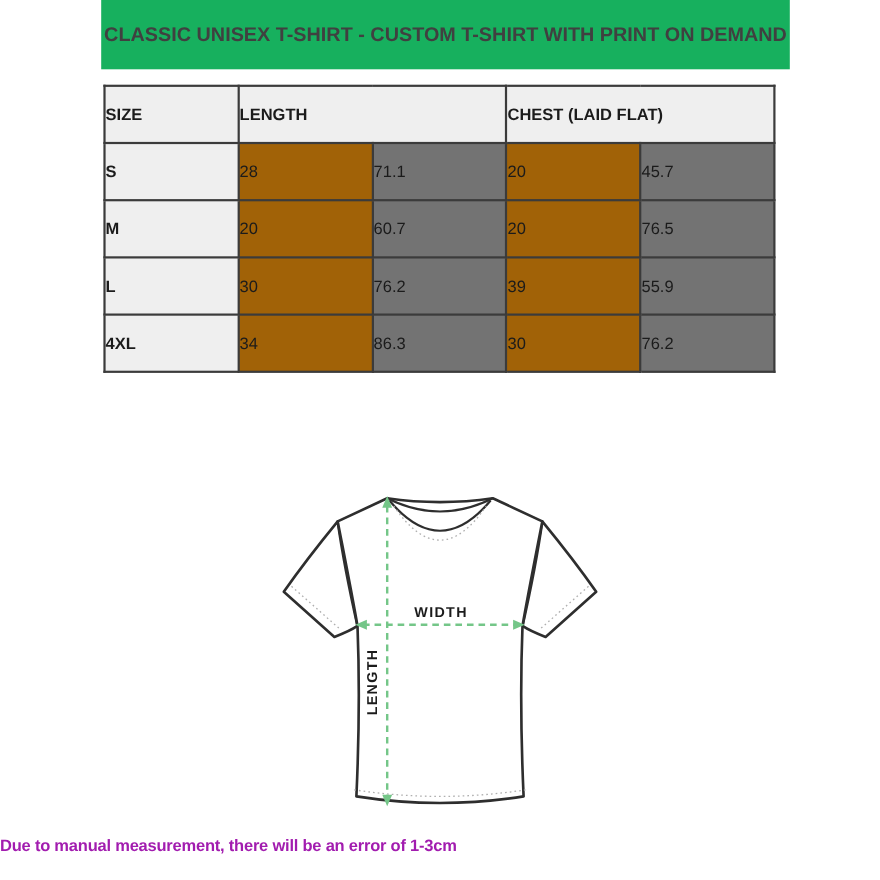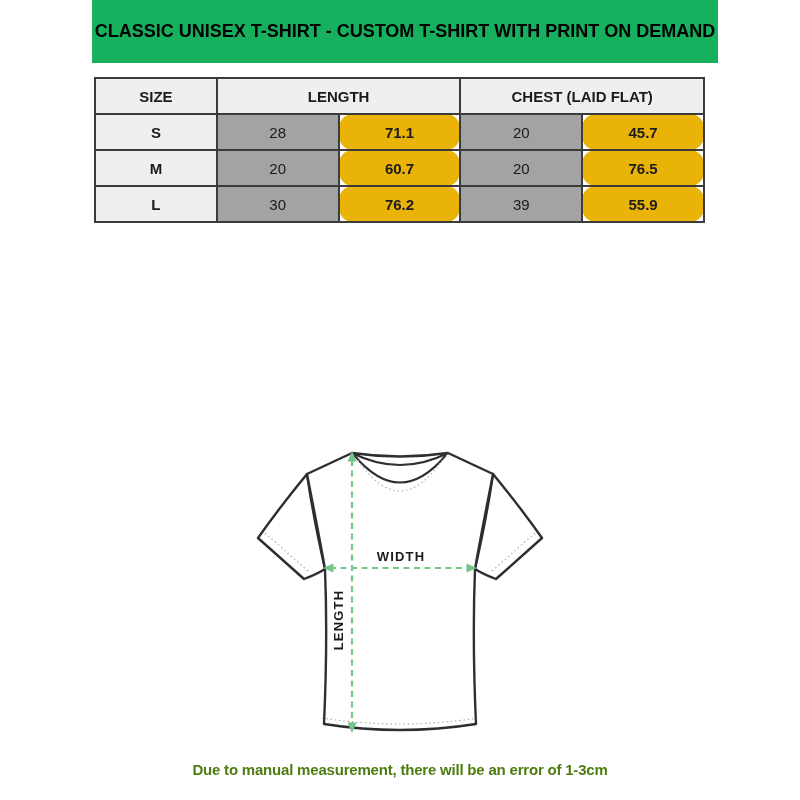--- a/index.html
+++ b/index.html
@@ -4,46 +4,46 @@
 <style>
   * { margin: 0; padding: 0; box-sizing: border-box; }
   html, body { width: 800px; height: 800px; background: #ffffff; overflow: hidden; }
   body { position: relative; font-family: "Liberation Sans", sans-serif; color: #1b1b1b; }
 
   .banner {
     position: absolute; left: 92px; top: 0; width: 626px; height: 63px;
     background: #17B05E; display: flex; align-items: center; justify-content: center;
   }
   .banner h1 {
-    color: #000000; font-size: 18px; font-weight: 700; letter-spacing: 0px;
+    color: #404040; font-size: 18px; font-weight: 700; letter-spacing: 0px;
     white-space: nowrap; text-align: center;
   }
 
   table.size-table {
     position: absolute; left: 94px; top: 77px; width: 611px;
     border-collapse: collapse; table-layout: fixed;
   }
   .size-table th, .size-table td {
-    border: 2px solid #3B3B3B; height: 36px; text-align: center; vertical-align: middle;
+    border: 2px solid #3B3B3B; height: 52px; text-align: left; vertical-align: middle;
     font-size: 15px; padding: 0;
   }
   .size-table th { background: #EFEFEF; font-weight: 700; }
   .size-table td.col-size { background: #EFEFEF; font-weight: 700; }
-  .size-table td.col-in { background: #a3a3a3; font-weight: 400; }
-  .size-table td.col-cm { background: #eab308; font-weight: 700; border-radius: 14px; }
+  .size-table td.col-in { background: #a16207; font-weight: 400; }
+  .size-table td.col-cm { background: #737373; font-weight: 400; }
 
   .diagram { position: absolute; left: 240px; top: 430px; width: 320px; height: 320px; }
   .diagram-label {
     font-family: "Liberation Sans", sans-serif; font-size: 13px; font-weight: 700;
     letter-spacing: 1.2px; fill: #1b1b1b;
   }
 
   .note {
-    position: absolute; left: 0; top: 761px; width: 800px; text-align: center;
-    color: #4d7c0f; font-size: 15px; font-weight: 700; letter-spacing: -0.2px;
+    position: absolute; left: 0; top: 761px; width: 800px; text-align: left;
+    color: #a21caf; font-size: 15px; font-weight: 700; letter-spacing: -0.2px;
   }
 </style>
 </head>
 <body>
 
 <header class="banner">
   <h1>CLASSIC UNISEX T-SHIRT - CUSTOM T-SHIRT WITH PRINT ON DEMAND</h1>
 </header>
 
 <table class="size-table">
@@ -76,20 +76,27 @@
       <td class="col-in">20</td>
       <td class="col-cm">76.5</td>
     </tr>
     <tr>
       <td class="col-size">L</td>
       <td class="col-in">30</td>
       <td class="col-cm">76.2</td>
       <td class="col-in">39</td>
       <td class="col-cm">55.9</td>
     </tr>
+    <tr>
+      <td class="col-size">4XL</td>
+      <td class="col-in">34</td>
+      <td class="col-cm">86.3</td>
+      <td class="col-in">30</td>
+      <td class="col-cm">76.2</td>
+    </tr>
   </tbody>
 </table>
 
 <svg class="diagram" viewBox="0 0 320 320" xmlns="http://www.w3.org/2000/svg">
 
   <g fill="#ffffff" stroke="#2E2E2E" stroke-width="2.4" stroke-linejoin="round" stroke-linecap="round">
     <path d="M 67,44 C 49,66 32,88 18,108 L 64,149 C 72,146 79,143 85,139 C 78,108 71,72 67,44 Z"></path>
     <path d="M 253,44 C 271,66 288,88 302,108 L 256,149 C 248,146 241,143 235,139 C 242,108 249,72 253,44 Z"></path>
     <path d="M 112,23 Q 160,30 208,23 L 253,44 C 247,75 240,110 235,139 C 233,190 234,250 236,294 Q 160,306 84,294 C 86,250 87,190 85,139 C 80,110 73,75 67,44 Z"></path>
   </g>

